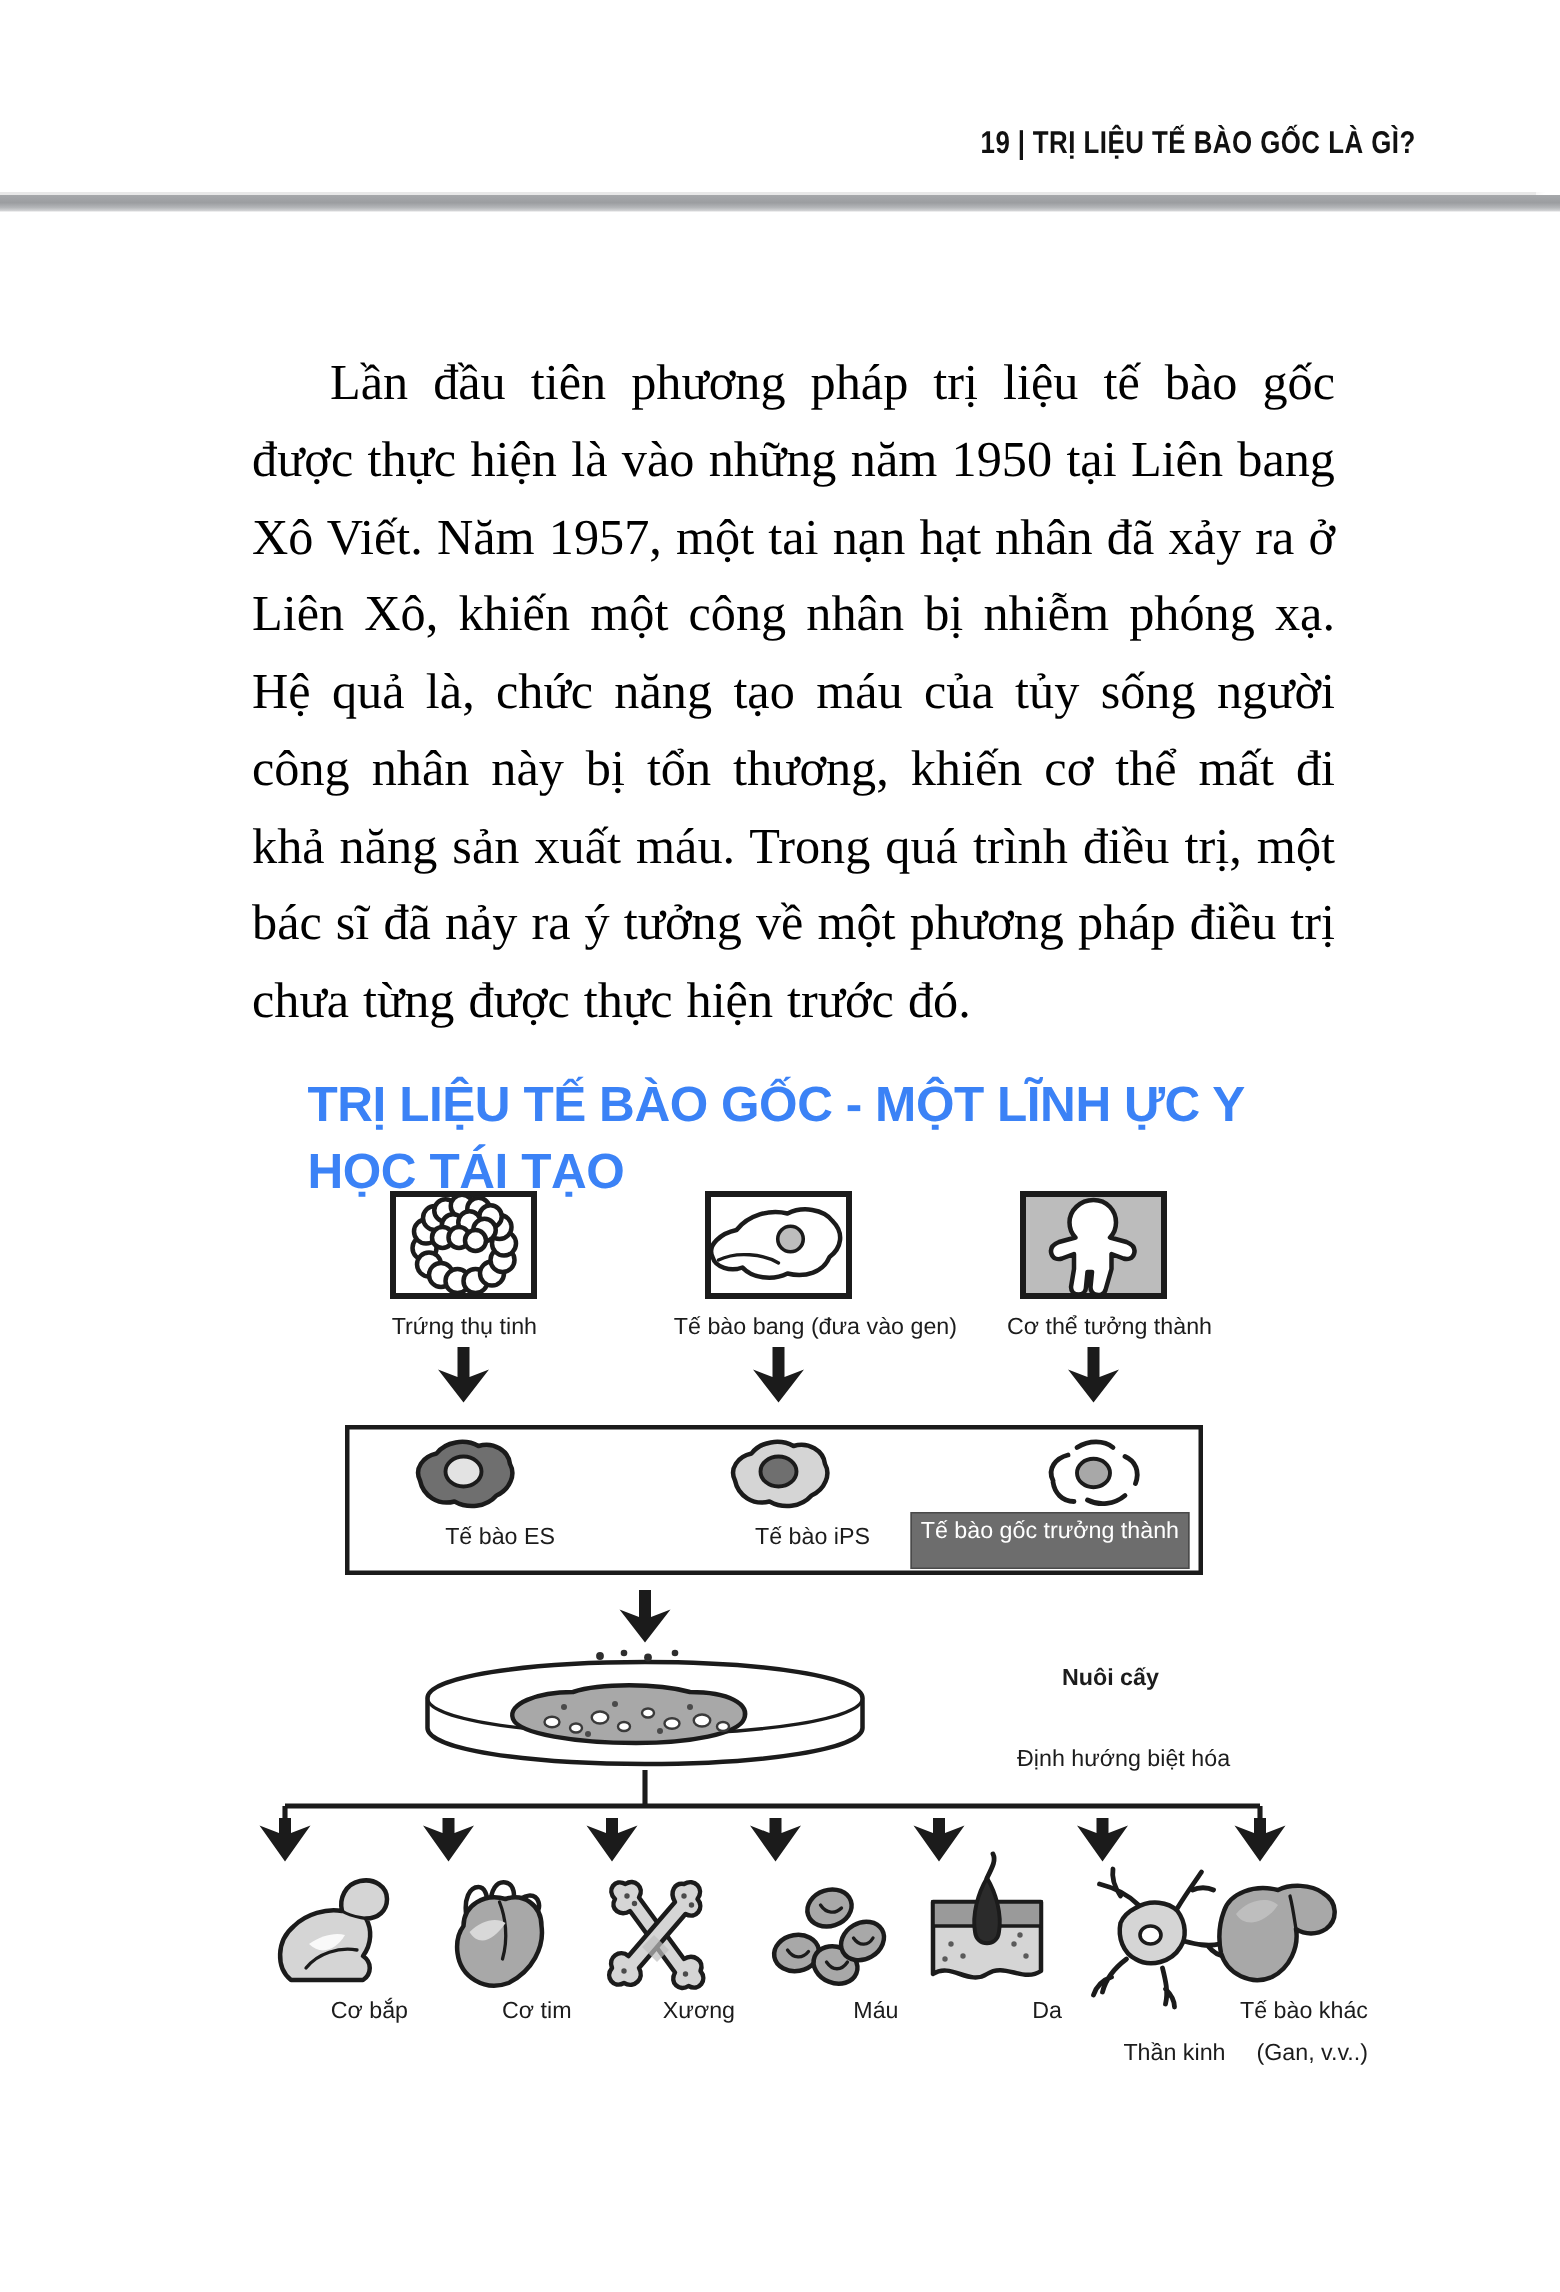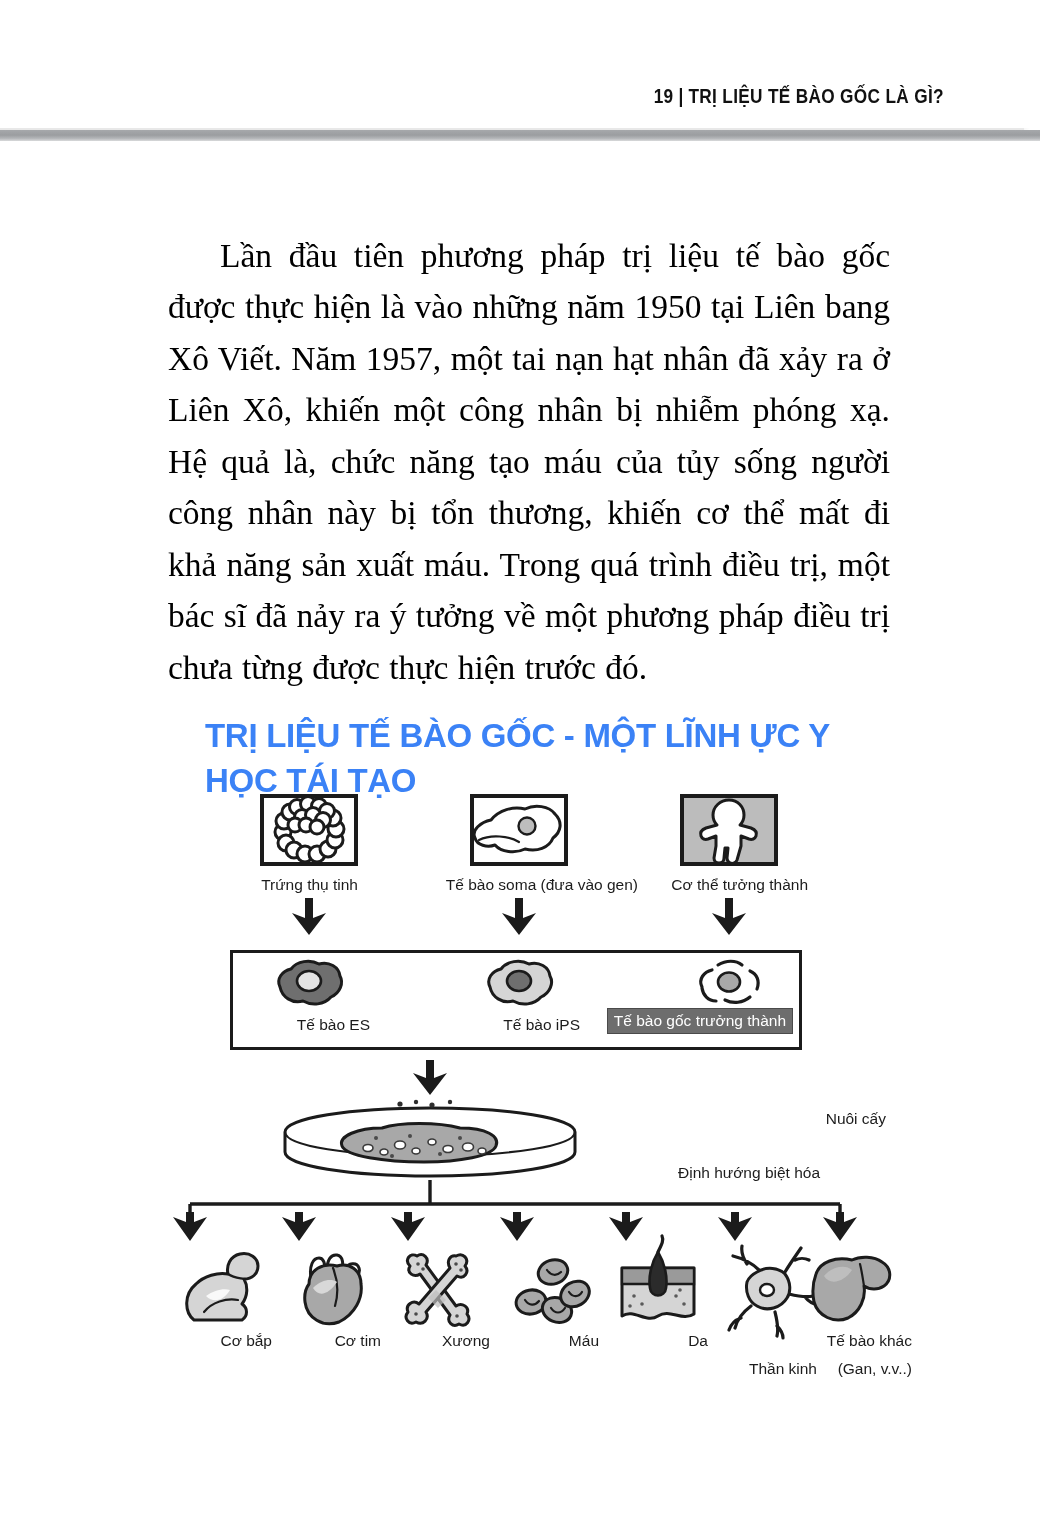--- a/index.html
+++ b/index.html
@@ -108,21 +108,21 @@
   
   .stem-box {
     position: absolute;
     border: 3px solid #1b1b1b;
     box-sizing: border-box;
   }
 
   .highlight-label {
     background: #6d6d6d;
     color: #ffffff;
-    padding: 3px 6px 4px 6px;
+    padding: 3px 6px 16px 6px;
     border: 1px solid #4a4a4a;
   }
 
   svg { display: block; overflow: visible; }
   .fig-svg {
     position: absolute;
     left: 0;
     top: 0;
     width: 760px;
     height: 600px;
@@ -372,30 +372,30 @@
       <path class="fill-mid" stroke-width="3.4" d="M -34 -16 C -30 -28 -14 -34 2 -30 C 10 -34 24 -34 32 -28
                C 42 -22 42 -10 34 -4 C 28 0 20 0 14 -4
                C 16 8 10 22 -2 28 C -16 34 -32 26 -36 12
                C -38 2 -37 -8 -34 -16 Z"></path>
       <path class="ink-thin" d="M 10 -26 C 12 -18 13 -10 14 -4"></path>
       <path fill="#c6c6c6" stroke="none" opacity="0.75" d="M -26 -14 C -18 -24 -4 -26 2 -20 C -6 -8 -20 -4 -26 -14 Z"></path>
     </g>
   </svg>
 
   <div class="fig-label" style="left:110px; top:96px; width:98px;">Trứng thụ tinh</div>
-  <div class="fig-label" style="left:250px; top:96px; width:238px;">Tế bào soma (đưa vào gen)</div>
+  <div class="fig-label" style="left:250px; top:96px; width:238px;">Tế bào bang (đưa vào gen)</div>
   <div class="fig-label" style="left:500px; top:96px; width:158px;">Cơ thể tưởng thành</div>
 
   <div class="fig-label" style="left:100px; top:236px; width:120px;">Tế bào ES</div>
   <div class="fig-label" style="left:310px; top:236px; width:120px;">Tế bào iPS</div>
   <div class="fig-label" style="left:437px; top:232px; width:206px;">
     <span class="highlight-label">Tế bào gốc trưởng thành</span>
   </div>
 
-  <div class="fig-label" style="left:526px; top:330px; width:210px; text-align:right;">Nuôi cấy</div>
+  <div class="fig-label" style="left:558px; top:330px; width:210px; text-align:left;font-weight:bold;">Nuôi cấy</div>
   <div class="fig-label" style="left:528px; top:356px; width:210px; text-align:left;margin-top:28px;">Định hướng biệt hóa</div>
 
   <div class="fig-label" style="left:22px; top:552px; width:100px;">Cơ bắp</div>
   <div class="fig-label" style="left:131px; top:552px; width:100px;">Cơ tim</div>
   <div class="fig-label" style="left:240px; top:552px; width:100px;">Xương</div>
   <div class="fig-label" style="left:349px; top:552px; width:100px;">Máu</div>
   <div class="fig-label" style="left:458px; top:552px; width:100px;">Da</div>
   <div class="fig-label" style="left:567px; top:552px; width:100px;margin-top:28px;">Thần kinh</div>
   <div class="fig-label" style="left:646px; top:552px; width:116px;">Tế bào khác</div>
   <div class="fig-label" style="left:646px; top:580px; width:116px;">(Gan, v.v..)</div>

